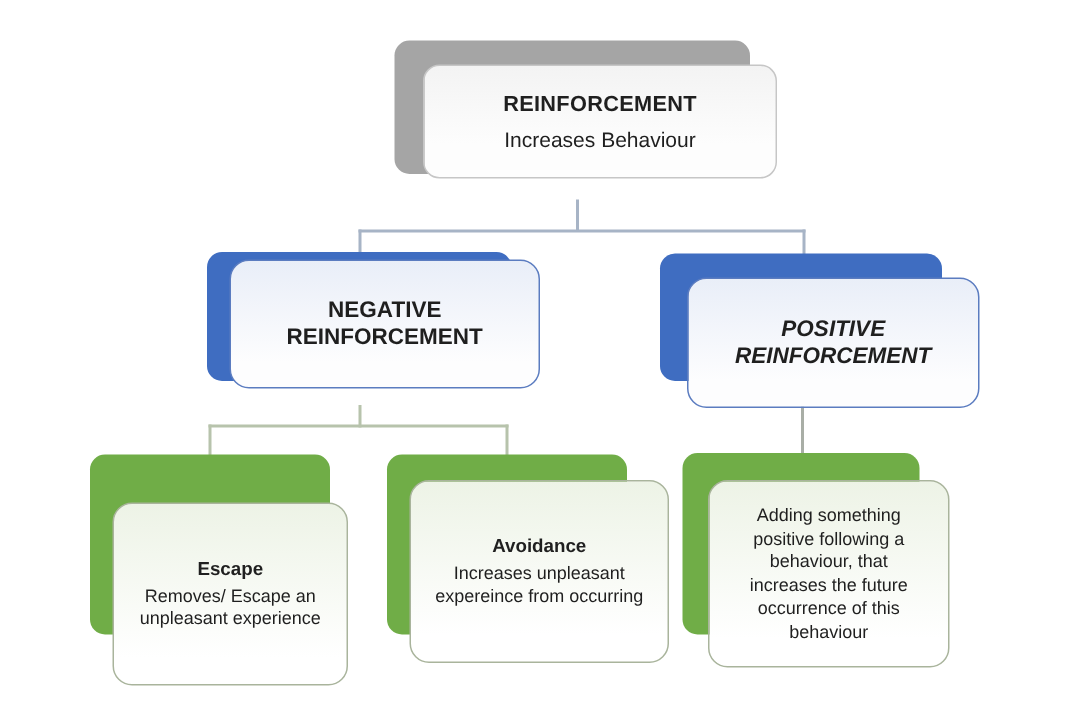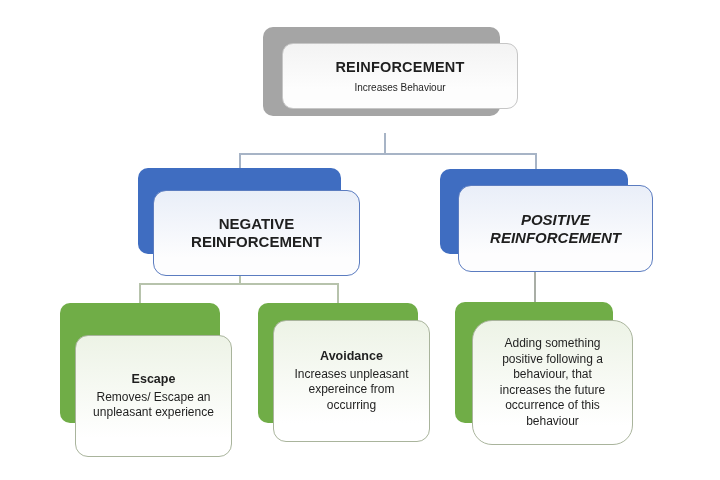--- a/index.html
+++ b/index.html
@@ -32,21 +32,21 @@
     background:linear-gradient(180deg,#e9eef8 0%,#fdfdfe 80%);
     border:1.5px solid #5b7cc0;
     border-radius:13px;
   }
   .card.green-style{
     background:linear-gradient(180deg,#edf3e6 0%,#ffffff 85%);
     border:1.5px solid #a9b49c;
     border-radius:13px;
   }
   .title-lg{font-size:14.5px;font-weight:bold;letter-spacing:0.2px;}
-  .subtitle{font-size:10px;margin-top:7px;}
+  .subtitle{font-size:14px;margin-top:7px;}
   .title-l2{font-size:15px;font-weight:bold;line-height:18px;padding:0 24px;}
   .title-sm{font-size:12.5px;font-weight:bold;margin-bottom:4px;}
   .body-sm{font-size:12px;line-height:15.5px;padding:0 13px;}
   .line{position:absolute;}
   .line.h{height:2px;}
   .line.v{width:2px;}
   .c-blue{background:var(--conn-blue);}
   .c-green{background:var(--conn-green);}
   .c-gray{background:var(--conn-gray);}
 </style>
@@ -61,45 +61,45 @@
   <div class="line v c-blue" style="left:535px;top:153px;height:19px;"></div>
 
   <div class="line v c-green" style="left:239px;top:270px;height:15px;"></div>
   <div class="line h c-green" style="left:139px;top:283px;width:200px;"></div>
   <div class="line v c-green" style="left:139px;top:283px;height:21px;"></div>
   <div class="line v c-green" style="left:337px;top:283px;height:21px;"></div>
 
   <div class="line v c-gray" style="left:534px;top:271px;height:33px;"></div>
 
   <div class="shadow-box gray" style="left:263px;top:27px;width:237px;height:89px;"></div>
-  <div class="card root-style" style="left:282px;top:43px;width:236px;height:66px;">
+  <div class="card root-style" style="left:282px;top:43px;width:236px;height:76px;">
     <div class="title-lg">REINFORCEMENT</div>
     <div class="subtitle">Increases Behaviour</div>
   </div>
 
   <div class="shadow-box blue" style="left:138px;top:168px;width:203px;height:86px;"></div>
-  <div class="card blue-style" style="left:153px;top:190px;width:207px;height:86px;justify-content:center;">
+  <div class="card blue-style" style="left:153px;top:173px;width:207px;height:86px;justify-content:center;">
     <div class="title-l2">NEGATIVE REINFORCEMENT</div>
   </div>
 
   <div class="shadow-box blue" style="left:440px;top:169px;width:188px;height:85px;"></div>
   <div class="card blue-style" style="left:458px;top:185px;width:195px;height:87px;font-style:italic;">
     <div class="title-l2" style="padding:0 14px;">POSITIVE REINFORCEMENT</div>
   </div>
 
   <div class="shadow-box green" style="left:60px;top:303px;width:160px;height:120px;"></div>
   <div class="card green-style" style="left:75px;top:320px;width:157px;height:122px;margin-top:15px;">
     <div class="title-sm">Escape</div>
     <div class="body-sm">Removes/ Escape an unpleasant experience</div>
   </div>
 
   <div class="shadow-box green" style="left:258px;top:303px;width:160px;height:120px;"></div>
-  <div class="card green-style" style="left:273px;top:320px;width:157px;height:122px;">
+  <div class="card green-style" style="left:273px;top:320px;width:173px;height:122px;">
     <div class="title-sm">Avoidance</div>
     <div class="body-sm">Increases unpleasant expereince from occurring</div>
   </div>
 
   <div class="shadow-box green" style="left:455px;top:302px;width:158px;height:121px;"></div>
-  <div class="card green-style" style="left:472px;top:320px;width:161px;height:125px;border-radius:20px;">
+  <div class="card green-style" style="left:472px;top:320px;width:161px;height:125px;">
     <div class="body-sm" style="padding:0 15px;">Adding something positive following a behaviour, that increases the future occurrence of this behaviour</div>
   </div>
 
 </div>
 
 </body></html>

